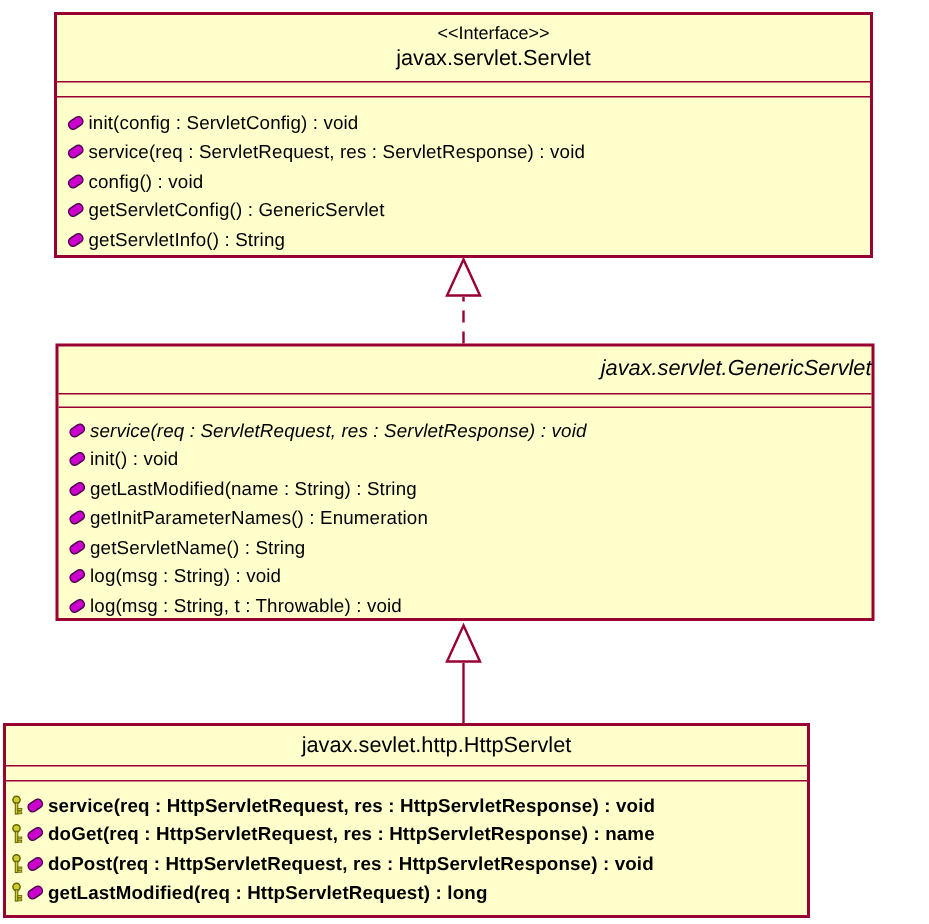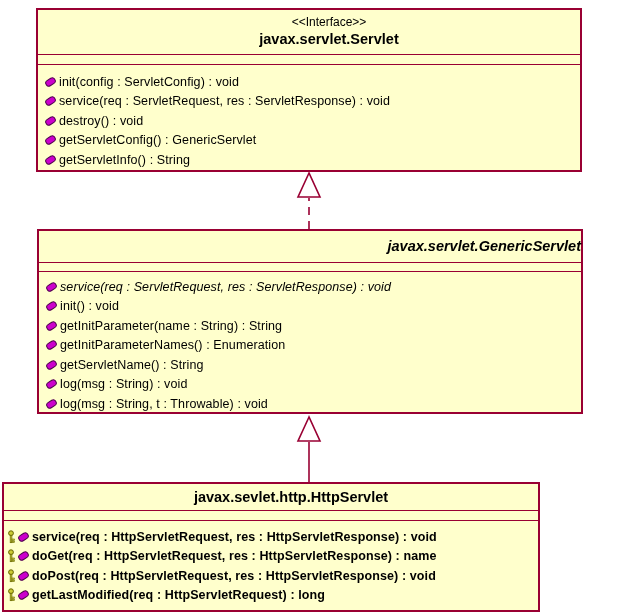--- a/index.html
+++ b/index.html
@@ -27,21 +27,21 @@
     color: #000000;
     padding-left: 40px;
   }
   .stereotype {
     font-size: 12px;
     line-height: 15px;
     color: #000000;
   }
   .class-name {
     font-size: 14.5px;
-    font-weight: bold;
+    font-weight: normal;
     line-height: 19px;
     color: #000000;
   }
   .italic { font-style: italic; }
   .uml-attrs {
     border-bottom: 1.5px solid #990033;
     box-sizing: border-box;
   }
   .uml-ops {
     box-sizing: border-box;
@@ -105,21 +105,21 @@
         <span class="method-text">service(req : ServletRequest, res : ServletResponse) : void</span>
       </div>
       <div class="method-row">
         <span class="op-icon">
             <svg width="13" height="12" viewBox="0 0 13 12">
               <g transform="rotate(-33 6.5 6)">
                 <rect x="1.5" y="3" width="10" height="6" rx="2.8" fill="#CC00CC" stroke="#4d004d" stroke-width="1"></rect>
               </g>
             </svg>
           </span>
-        <span class="method-text">destroy() : void</span>
+        <span class="method-text">config() : void</span>
       </div>
       <div class="method-row">
         <span class="op-icon">
             <svg width="13" height="12" viewBox="0 0 13 12">
               <g transform="rotate(-33 6.5 6)">
                 <rect x="1.5" y="3" width="10" height="6" rx="2.8" fill="#CC00CC" stroke="#4d004d" stroke-width="1"></rect>
               </g>
             </svg>
           </span>
         <span class="method-text">getServletConfig() : GenericServlet</span>
@@ -164,21 +164,21 @@
         <span class="method-text">init() : void</span>
       </div>
       <div class="method-row">
         <span class="op-icon">
             <svg width="13" height="12" viewBox="0 0 13 12">
               <g transform="rotate(-33 6.5 6)">
                 <rect x="1.5" y="3" width="10" height="6" rx="2.8" fill="#CC00CC" stroke="#4d004d" stroke-width="1"></rect>
               </g>
             </svg>
           </span>
-        <span class="method-text">getInitParameter(name : String) : String</span>
+        <span class="method-text">getLastModified(name : String) : String</span>
       </div>
       <div class="method-row">
         <span class="op-icon">
             <svg width="13" height="12" viewBox="0 0 13 12">
               <g transform="rotate(-33 6.5 6)">
                 <rect x="1.5" y="3" width="10" height="6" rx="2.8" fill="#CC00CC" stroke="#4d004d" stroke-width="1"></rect>
               </g>
             </svg>
           </span>
         <span class="method-text">getInitParameterNames() : Enumeration</span>

